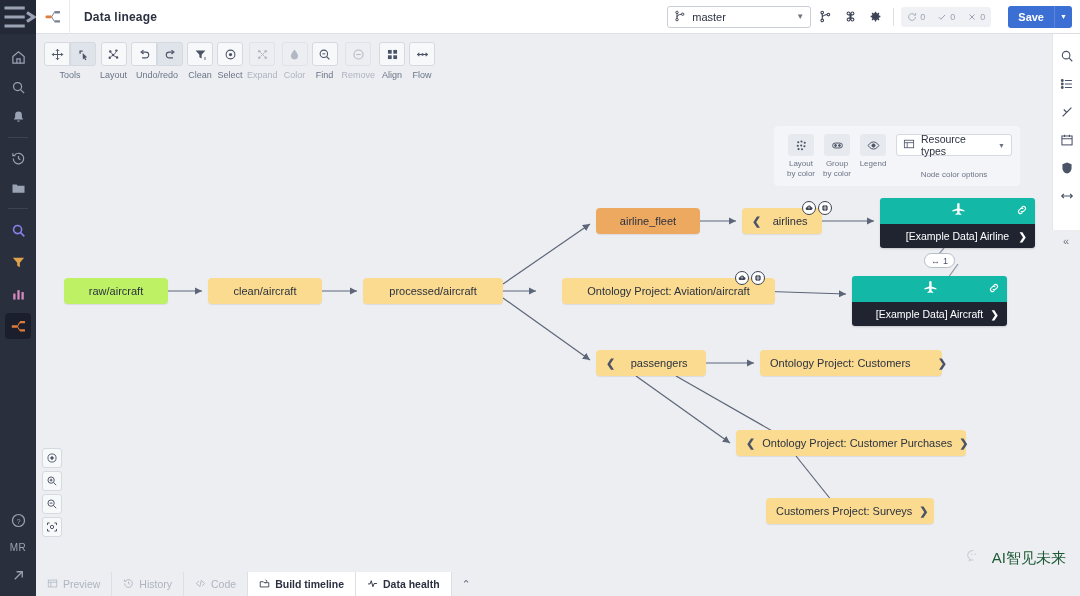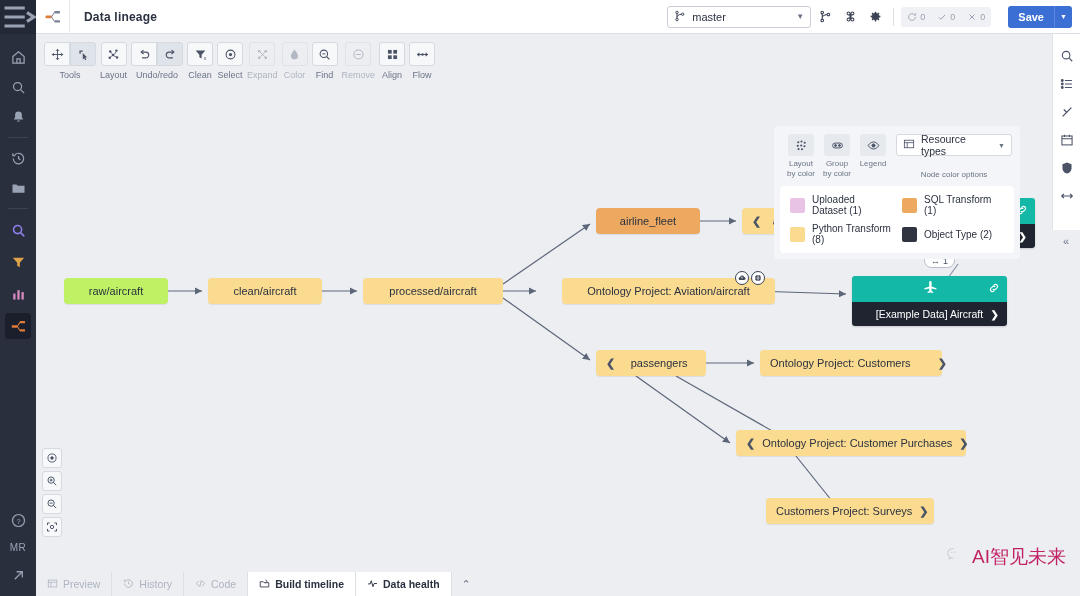--- a/index.html
+++ b/index.html
@@ -185,21 +185,21 @@
     font-size:10.5px; color:#aeb4c0; border-right:1px solid #dcdfe5; cursor:pointer;
   }
   .btab svg{width:11px;height:11px;}
   .btab.active{ background:#fff; color:#2b3140; font-weight:bold; }
   .btab.enabled{ color:#2b3140; background:#fff; font-weight:bold;}
   .bcollapse{ padding:0 10px; height:24px;display:flex;align-items:center;color:#6b7486;font-size:11px;cursor:pointer;}
 
   
   .watermark{
     position:absolute; right:14px; bottom:26px; display:flex;align-items:center;gap:6px;
-    color:#be185d; font-size:19px; z-index:14; opacity:.95;
+    color:#14532d; font-size:15px; z-index:14; opacity:.95;
   }
   .watermark svg{width:20px;height:20px;}
 </style>
 </head>
 <body>
 
 <div class="left-rail">
   <div class="rail-top">
     <svg viewBox="0 0 16 16" fill="none" stroke="#9aa3b4" stroke-width="1.4">
         <path d="M2 4h9M2 8h9M2 12h9"></path>
@@ -667,38 +667,20 @@
                 <rect x="1.8" y="3" width="12.4" height="10"></rect>
                 <path d="M1.8 6.2h12.4M5.6 6.2V13"></path>
               </svg>
           </span>
           <span>Resource types</span>
           <span class="caret">▼</span>
         </div>
         <div class="lt-lbl" style="margin-top:14px">Node color options</div>
       </div>
     </div>
-    <div class="legend-card" id="legend-card">
-        <div class="leg-item">
-          <span class="leg-sw" style="background:#e9c3e6"></span>
-          <span>Uploaded Dataset (1)</span>
-        </div>
-        <div class="leg-item">
-          <span class="leg-sw" style="background:#eda95f"></span>
-          <span>SQL Transform (1)</span>
-        </div>
-        <div class="leg-item">
-          <span class="leg-sw" style="background:#fbdb8f"></span>
-          <span>Python Transform (8)</span>
-        </div>
-        <div class="leg-item">
-          <span class="leg-sw" style="background:#2f3440"></span>
-          <span>Object Type (2)</span>
-        </div>
-      </div>
   </div>
 
   <div class="zoomctl">
     <div class="zbtn">
       <svg viewBox="0 0 16 16" fill="none" stroke="currentColor" stroke-width="1.2">
           <circle cx="8" cy="8" r="5.4"></circle>
           <circle cx="8" cy="8" r="1.7" fill="currentColor"></circle>
         </svg>
     </div>
     <div class="zbtn">

